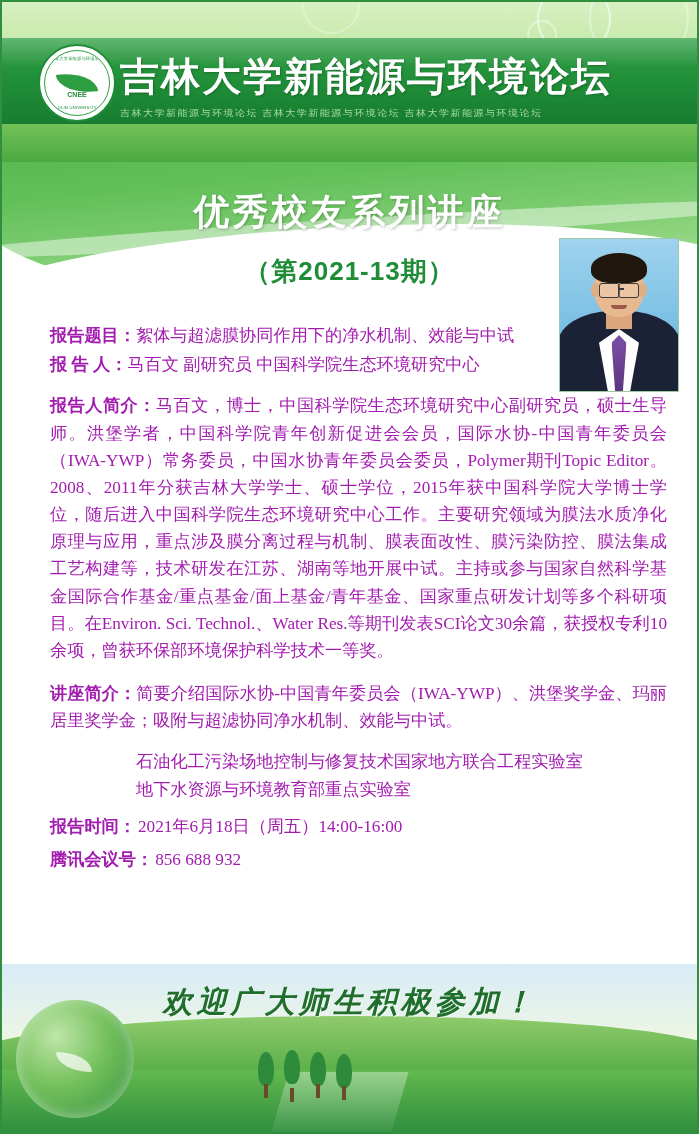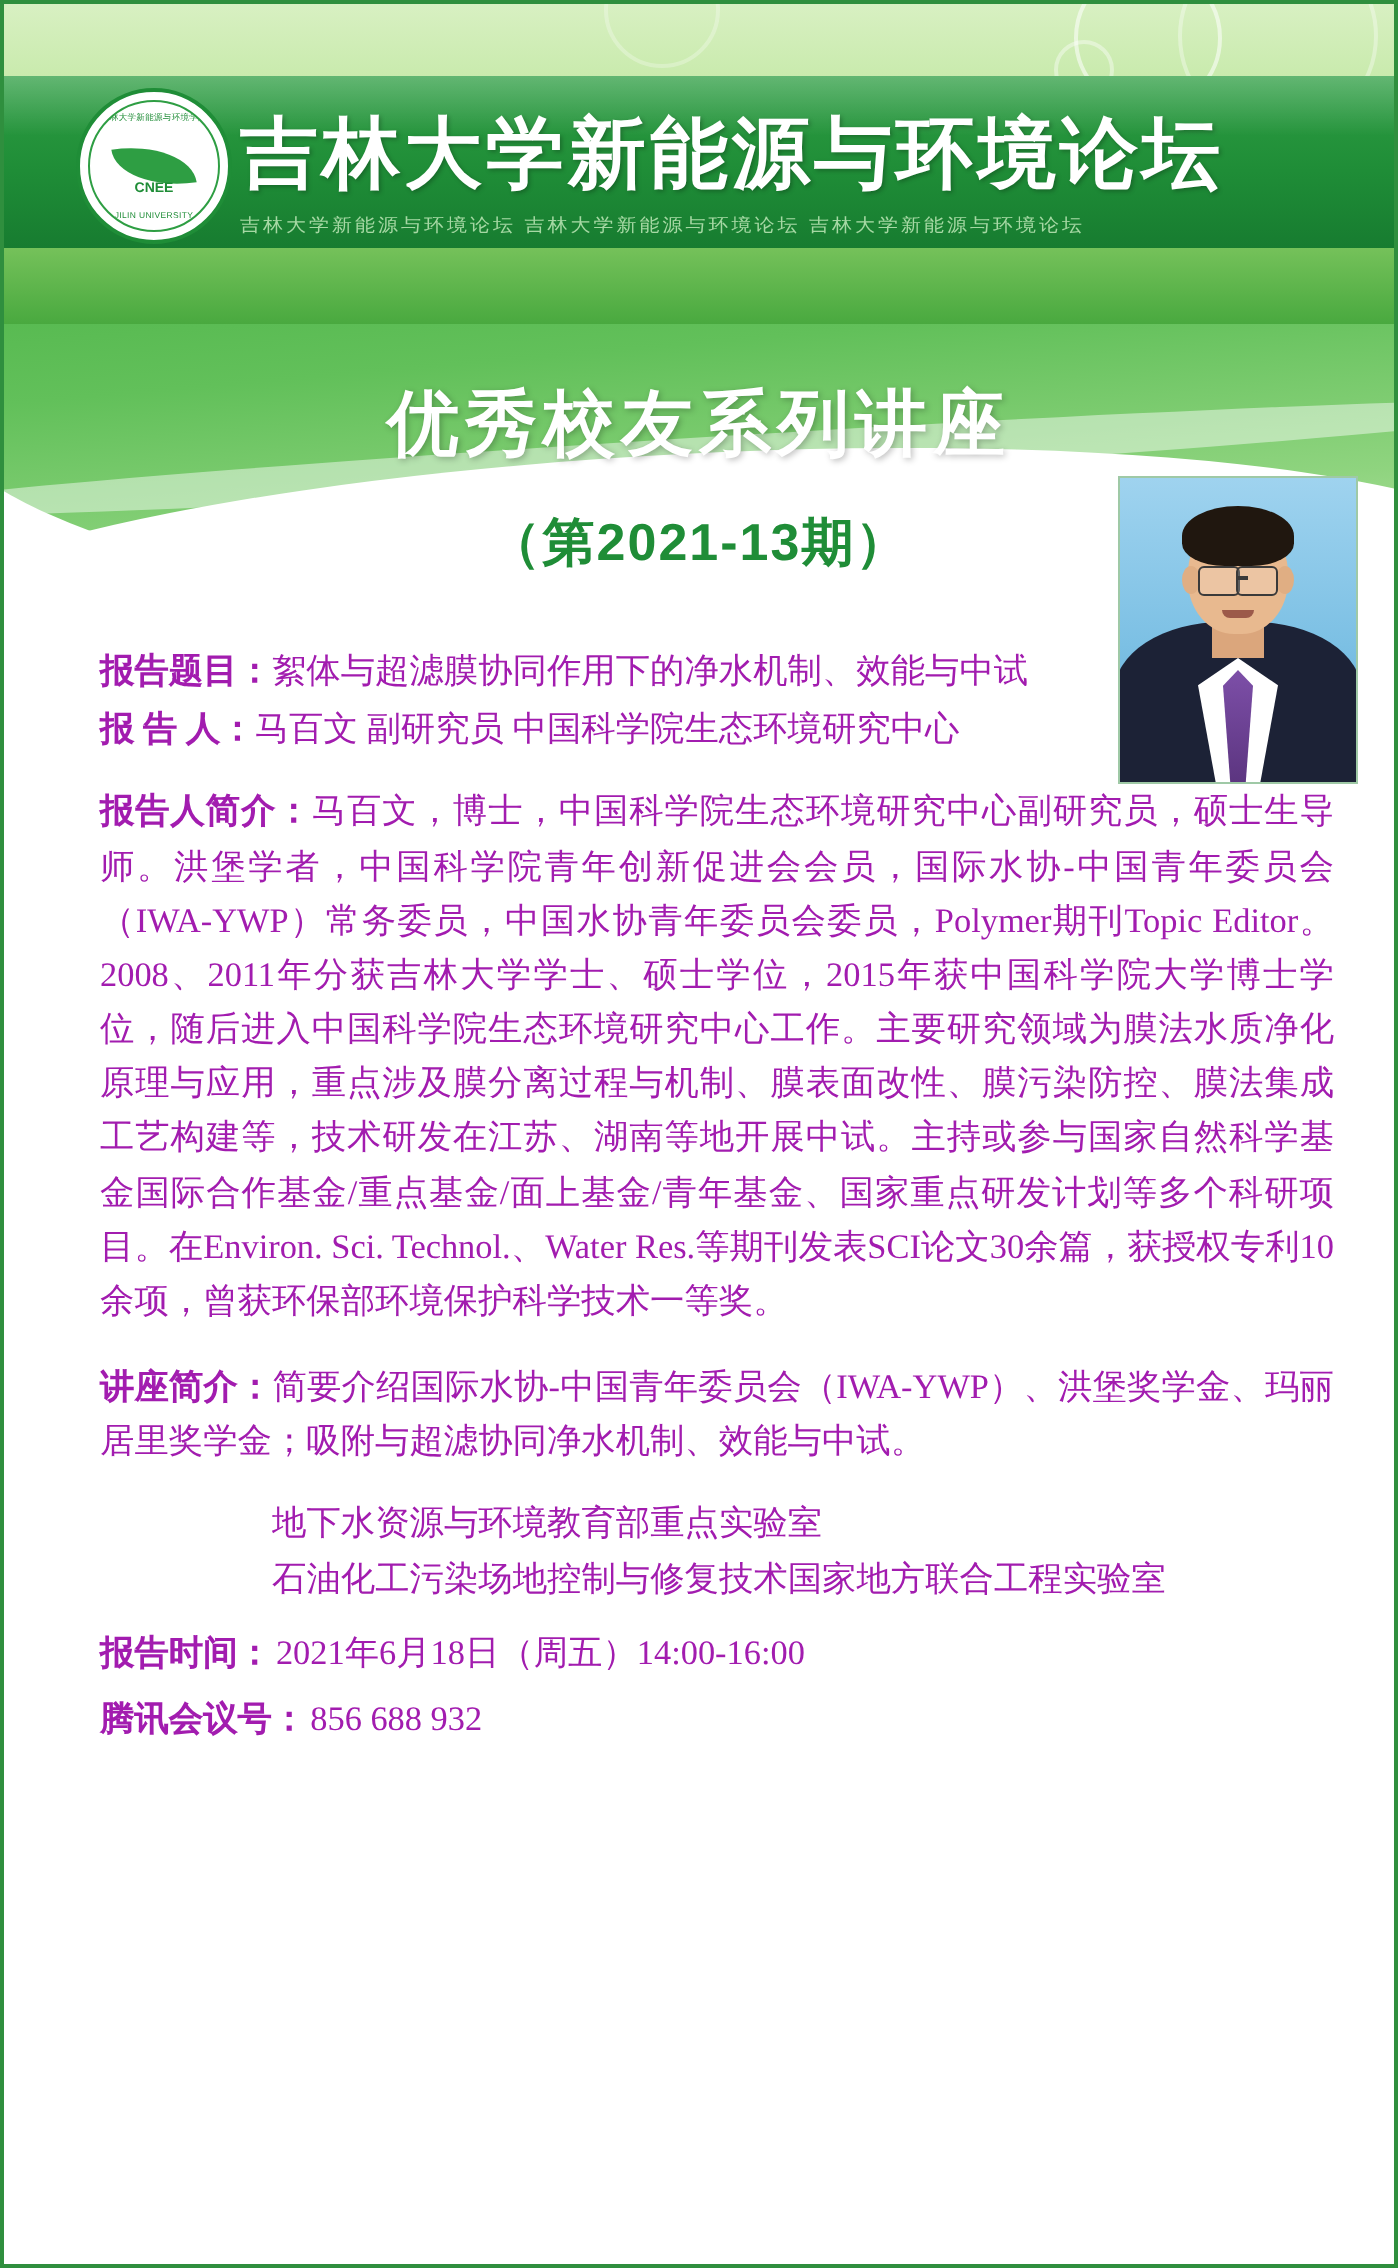--- a/index.html
+++ b/index.html
@@ -512,31 +512,57 @@
     <div class="bio">
       <span class="lbl">报告人简介：</span><span class="val">马百文，博士，中国科学院生态环境研究中心副研究员，硕士生导师。洪堡学者，中国科学院青年创新促进会会员，国际水协-中国青年委员会（IWA-YWP）常务委员，中国水协青年委员会委员，Polymer期刊Topic Editor。2008、2011年分获吉林大学学士、硕士学位，2015年获中国科学院大学博士学位，随后进入中国科学院生态环境研究中心工作。主要研究领域为膜法水质净化原理与应用，重点涉及膜分离过程与机制、膜表面改性、膜污染防控、膜法集成工艺构建等，技术研发在江苏、湖南等地开展中试。主持或参与国家自然科学基金国际合作基金/重点基金/面上基金/青年基金、国家重点研发计划等多个科研项目。在Environ. Sci. Technol.、Water Res.等期刊发表SCI论文30余篇，获授权专利10余项，曾获环保部环境保护科学技术一等奖。</span>
     </div>
 
     <div class="lecture">
       <span class="lbl">讲座简介：</span><span class="val">简要介绍国际水协-中国青年委员会（IWA-YWP）、洪堡奖学金、玛丽居里奖学金；吸附与超滤协同净水机制、效能与中试。</span>
     </div>
 
     <div class="host">
       <div class="host-line-indent">
+        <span class="val">石油化工污染场地控制与修复技术国家地方联合工程实验室</span>
+      </div>
+      <div class="host-line-indent">
         <span class="val">地下水资源与环境教育部重点实验室</span>
-      </div>
-      <div class="host-line-indent">
-        <span class="val">石油化工污染场地控制与修复技术国家地方联合工程实验室</span>
       </div>
     </div>
 
     <div class="timing">
       <span class="lbl">报告时间：</span><span class="val">2021年6月18日（周五）14:00-16:00</span>
     </div>
 
     <div class="meeting">
       <span class="lbl">腾讯会议号：</span><span class="val">856 688 932</span>
     </div>
 
   </div>
 
+  <div class="footer">
+    <div class="f-sky"></div>
+    <div class="f-hills"></div>
+    <div class="f-grass"></div>
+    <div class="f-road"></div>
+    <div class="f-globe">
+      <div class="f-globe-leaf"></div>
+    </div>
+    <div class="f-tree t1">
+        <div class="crown"></div>
+        <div class="trunk"></div>
+      </div>
+    <div class="f-tree t2">
+        <div class="crown"></div>
+        <div class="trunk"></div>
+      </div>
+    <div class="f-tree t3">
+        <div class="crown"></div>
+        <div class="trunk"></div>
+      </div>
+    <div class="f-tree t4">
+        <div class="crown"></div>
+        <div class="trunk"></div>
+      </div>
+    <div class="f-welcome">欢迎广大师生积极参加！</div>
+  </div>
 
 </div>
 
 </body></html>

